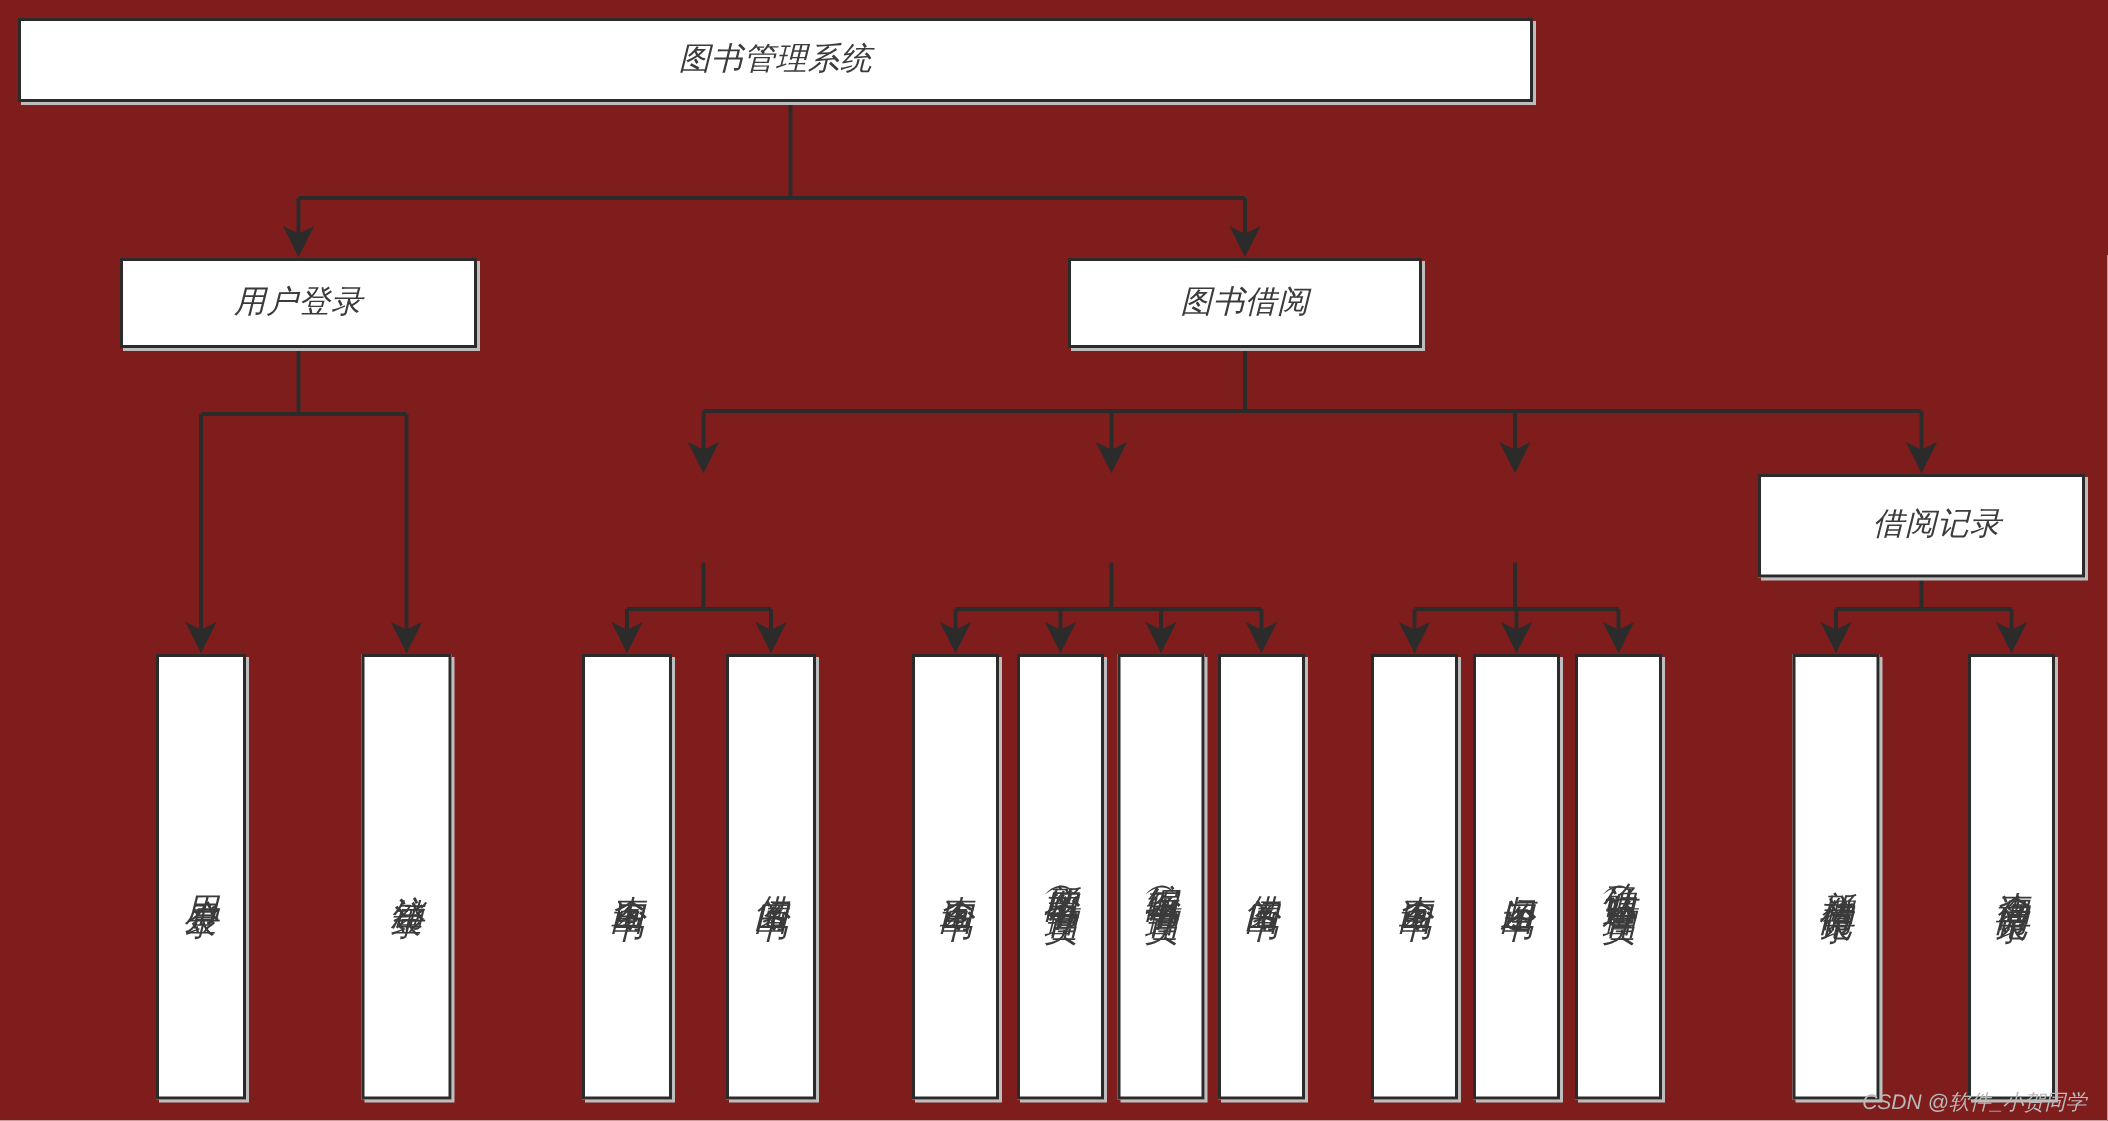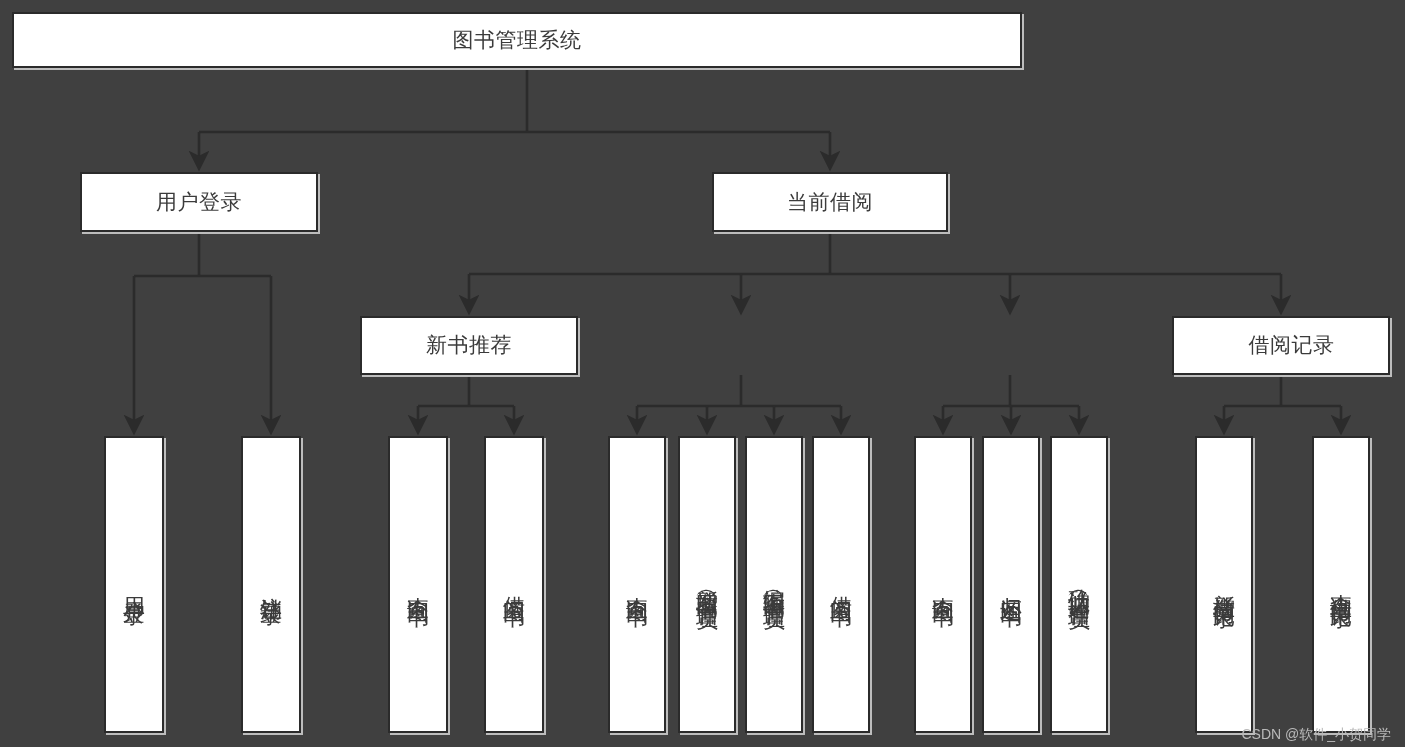--- a/index.html
+++ b/index.html
@@ -7,22 +7,23 @@
     padding: 0;
     background: #ffffff;
   }
   body {
     font-family: "Liberation Sans", "DejaVu Sans", sans-serif;
   }
   #canvas {
     position: relative;
     width: 1405px;
     height: 747px;
-    background: #404040;
+    background: #7f1d1d;
     overflow: hidden;
+    font-style: italic;
   }
   svg#wires {
     position: absolute;
     left: 0;
     top: 0;
     width: 1405px;
     height: 747px;
   }
   .node {
     position: absolute;
@@ -121,27 +122,24 @@
   </svg>
 
   <div class="node shadowed" style="left:12px; top:12px; width:1010px; height:56px;">
     <span class="node-label">图书管理系统</span>
   </div>
 
   <div class="node shadowed" style="left:80px; top:172px; width:238px; height:60px;">
     <span class="node-label">用户登录</span>
   </div>
   <div class="node shadowed" style="left:712px; top:172px; width:236px; height:60px;">
-    <span class="node-label">当前借阅</span>
+    <span class="node-label">图书借阅</span>
   </div>
 
-  <div class="node shadowed" style="left:360px; top:316px; width:218px; height:59px;">
-    <span class="node-label">新书推荐</span>
-  </div>
-  <div class="node shadowed" style="left:1172px; top:316px; width:218px; height:59px;padding-left:21px;">
+  <div class="node shadowed" style="left:1172px; top:316px; width:218px; height:69px;padding-left:21px;">
     <span class="node-label">借阅记录</span>
   </div>
 
   <div class="node vertical shadowed" style="left:104px; top:436px; width:60px; height:297px;">
     <span class="node-label">用户登录</span>
   </div>
   <div class="node vertical shadowed" style="left:241px; top:436px; width:60px; height:297px;">
     <span class="node-label">注销登录</span>
   </div>
   <div class="node vertical shadowed" style="left:388px; top:436px; width:60px; height:297px;">

